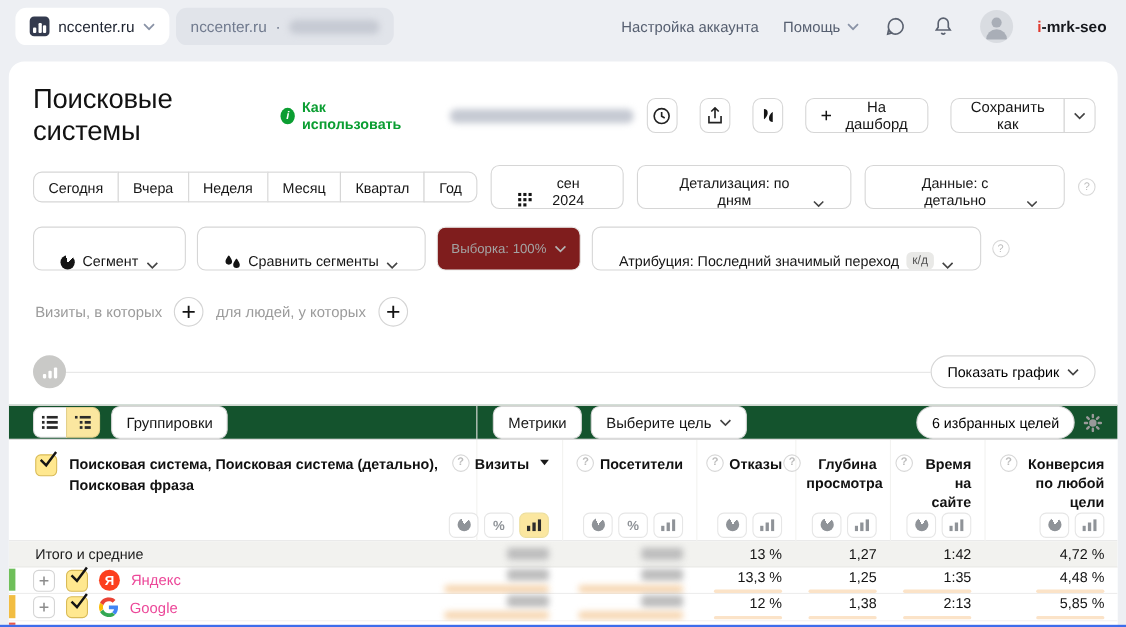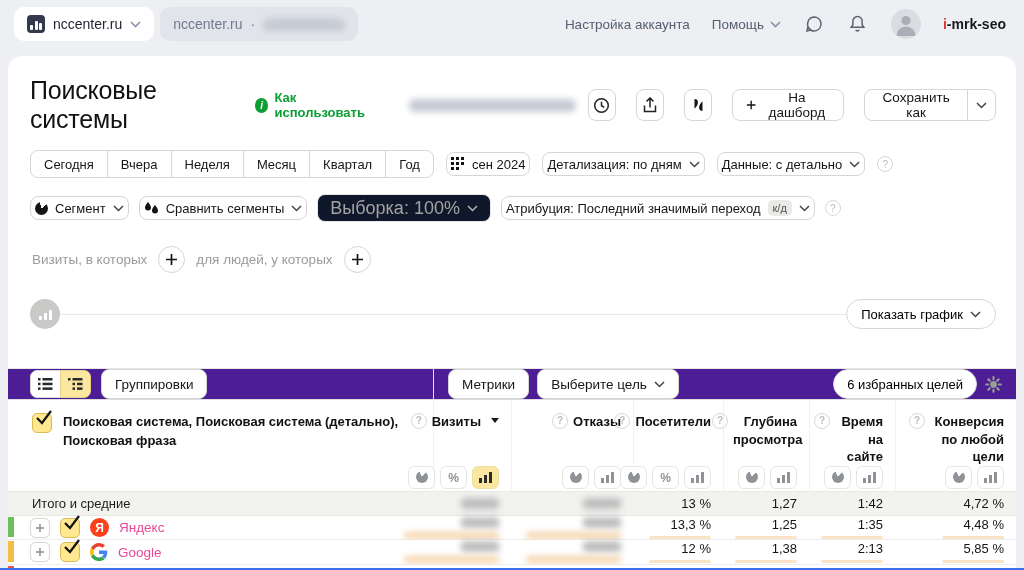--- a/index.html
+++ b/index.html
@@ -39,48 +39,48 @@
   .btn-group .btn:first-child { border-radius:8px 0 0 8px; }
   .btn-group .btn:last-child { border-radius:0 8px 8px 0; margin-left:-1px; width:34px; padding:0; justify-content:center; }
 
   
   .period-row { display:flex; align-items:center; padding:8px 20px 0 22px; }
   .seg { display:flex; }
   .seg .btn { height:28px; border-radius:0; padding:0 13px; font-size:13px; }
   .seg .btn + .btn { margin-left:-1px; }
   .seg .btn:first-child { border-radius:8px 0 0 8px; }
   .seg .btn:last-child { border-radius:0 8px 8px 0; }
-  .sm-btn { height:24px; font-size:13px; padding:0 4px; }
+  .sm-btn { height:40px; font-size:13px; padding:0 24px;align-items:flex-end; }
   .gap12 { margin-left:12px; }
   .qmark { width:16px; height:16px; border-radius:50%; border:1px solid #d8d8d8; color:#bcbcbc; font-size:10px; display:inline-flex; align-items:center; justify-content:center; flex:0 0 auto; }
   .qmark::before { content:"?"; }
 
   
   .segment-row { display:flex; align-items:center; padding:16px 20px 0 22px; gap:10px; }
-  .pill-disabled { height:28px; display:flex; align-items:center; gap:7px; background:#0f172a; border:1px solid #e9e9e7; border-radius:8px; padding:0 12px; font-size:18px; color:#a3a3a3; }
+  .pill-disabled { height:40px; display:flex; align-items:center; gap:7px; background:#7f1d1d; border:1px solid #e9e9e7; border-radius:8px; padding:0 12px; font-size:12px; color:#a3a3a3; }
   .badge { background:#e9e9e7; border-radius:5px; font-size:11px; color:#555; padding:2px 5px; }
   .pie-glyph { width:13px; height:13px; border-radius:50%; background:conic-gradient(from 45deg,#141414 0 300deg,transparent 300deg 360deg); }
 
   
   .filter-row { display:flex; align-items:center; padding:24px 20px 0 24px; gap:11px; }
   .filter-label { font-size:13.5px; color:#9b9b9b; }
   .add-circle { width:27px; height:27px; border-radius:50%; border:1px solid #d4d4d4; background:#fff; display:flex; align-items:center; justify-content:center; cursor:pointer; }
 
   
   .chart-row { display:flex; align-items:center; padding:26px 20px 0 22px; }
   .chart-bubble { width:30px; height:30px; border-radius:50%; background:#c9c9c7; display:flex; align-items:flex-end; justify-content:center; gap:2px; padding-bottom:9px; flex:0 0 auto; }
   .chart-bubble i { display:block; width:3px; background:#fff; border-radius:1px; }
   .chart-bubble i:nth-child(1){height:4px}.chart-bubble i:nth-child(2){height:7px}.chart-bubble i:nth-child(3){height:10px}
   .chart-line { flex:1; height:1px; background:#e6e6e6; }
   .pill-btn { height:30px; border:1px solid #d6d6d6; border-radius:16px; background:#fff; display:flex; align-items:center; gap:7px; padding:0 14px; font-size:13px; cursor:pointer; }
 
   
   .table { position:absolute; left:0; right:0; top:312px; bottom:0; display:flex; flex-direction:column; }
   .grid { display:grid; grid-template-columns:425px 78px 122px 90px 86px 86px 121px; }
-  .toolbar-row { background:#4c1d95; border-top:1px solid #e6e6e3; height:44px; display:grid; grid-template-columns:425px 1fr; align-items:center; }
+  .toolbar-row { background:#14532d; border-top:1px solid #e6e6e3; height:44px; display:grid; grid-template-columns:425px 1fr; align-items:center; }
   .toolbar-left { display:flex; align-items:center; padding-left:22px; gap:10px; height:100%; }
   .toolbar-right { display:flex; align-items:center; border-left:1px solid #e3e3e0; padding:0 14px; gap:8px; height:100%; }
   .toggle-group { display:flex; }
   .toggle { width:31px; height:28px; border:1px solid #d8d8d8; background:#fff; display:flex; align-items:center; justify-content:center; cursor:pointer; }
   .toggle:first-child { border-radius:7px 0 0 7px; }
   .toggle:last-child { border-radius:0 7px 7px 0; margin-left:-1px; }
   .toggle.active { background:#fbe7a0; border-color:#e3d08c; }
   .goals-pill { margin-left:auto; height:30px; border:1px solid #d6d6d6; border-radius:16px; background:#fff; display:flex; align-items:center; padding:0 13px; font-size:13px; cursor:pointer; }
   .gear { color:#9a9a9a; cursor:pointer; display:flex; }
 
@@ -406,46 +406,46 @@
                 <rect x="0" y="6" width="3" height="5"></rect>
                 <rect x="5" y="3" width="3" height="8"></rect>
                 <rect x="10" y="0" width="3" height="11"></rect>
               </svg>
             </button>
         </span>
       </div>
       <div class="metric-cell">
         <span class="metric-label">
             <span class="qmark"></span>
-            <span>Отказы</span>
+            <span>Посетители</span>
           </span>
         <span class="chips">
           <button class="chip">
               <span class="mini-pie"></span>
+            </button>
+          <button class="chip">
+              <span class="pct"></span>
             </button>
           <button class="chip">
               <svg width="13" height="11" viewBox="0 0 13 11" fill="currentColor">
                 <rect x="0" y="6" width="3" height="5"></rect>
                 <rect x="5" y="3" width="3" height="8"></rect>
                 <rect x="10" y="0" width="3" height="11"></rect>
               </svg>
             </button>
         </span>
       </div>
       <div class="metric-cell">
         <span class="metric-label">
             <span class="qmark"></span>
-            <span>Посетители</span>
+            <span>Отказы</span>
           </span>
         <span class="chips">
           <button class="chip">
               <span class="mini-pie"></span>
-            </button>
-          <button class="chip">
-              <span class="pct"></span>
             </button>
           <button class="chip">
               <svg width="13" height="11" viewBox="0 0 13 11" fill="currentColor">
                 <rect x="0" y="6" width="3" height="5"></rect>
                 <rect x="5" y="3" width="3" height="8"></rect>
                 <rect x="10" y="0" width="3" height="11"></rect>
               </svg>
             </button>
         </span>
       </div>

